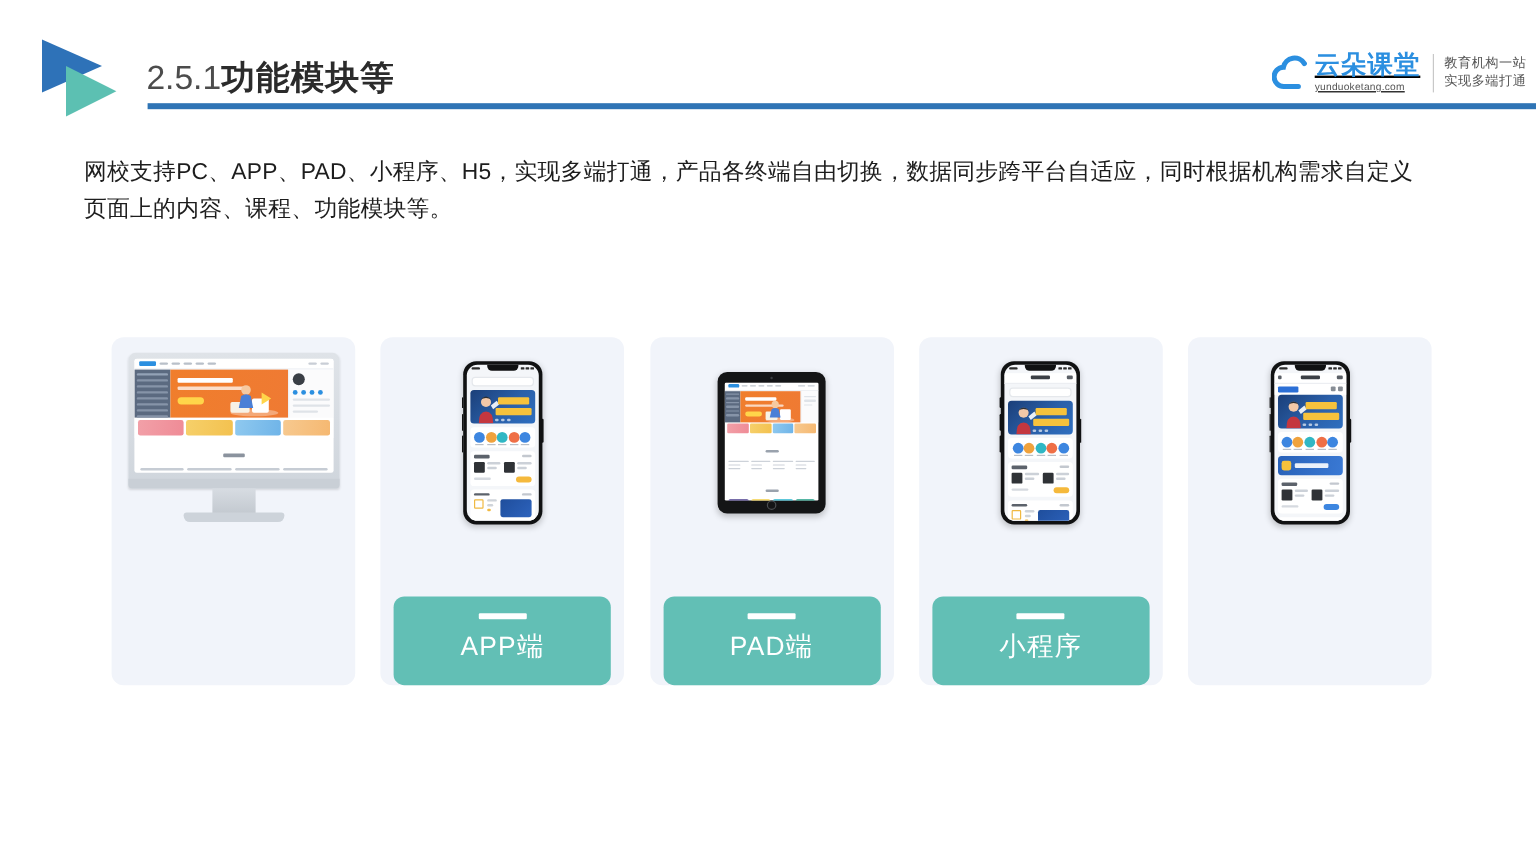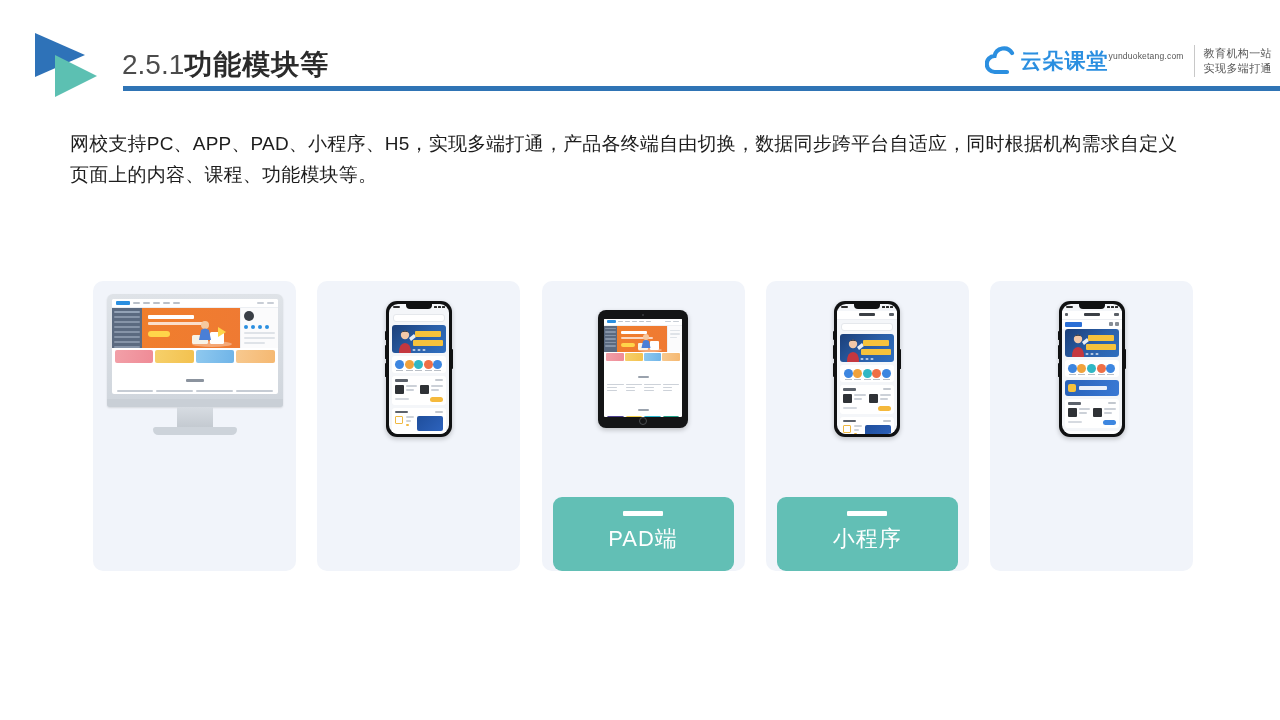--- a/index.html
+++ b/index.html
@@ -67,23 +67,24 @@
   }
   #brand-cloud {
     position: relative;
     width: 34px;
     height: 34px;
     margin-right: 2px;
     flex: none;
   }
   #brand-names {
     display: flex;
-    flex-direction: row;
+    flex-direction: column;
     justify-content: flex-start;
     margin-right: 10px;
+    text-decoration: underline;
   }
   #brand-cn {
     font-size: 21px;
     font-weight: bold;
     color: #2b8fe0;
     letter-spacing: 1px;
     line-height: 22px;
   }
   #brand-en {
     font-size: 8.5px;
@@ -707,20 +708,24 @@
                   <i class="w60"></i>
                   <i class="org"></i>
                 </span>
               <span class="c-card"></span>
             </div>
 
           </div>
         </div>
       </div>
     </div>
+    <div class="label-box">
+      <span class="label-dash"></span>
+      <span class="label-text">APP端</span>
+    </div>
   </div>
 
   <div class="card">
     <div class="device-area">
       <div class="tablet">
         <div class="tablet-cam"></div>
         <div class="tablet-screen">
           <div class="tb-topbar">
             <span class="tb-logo"></span>
             <span class="tb-nav"></span>

